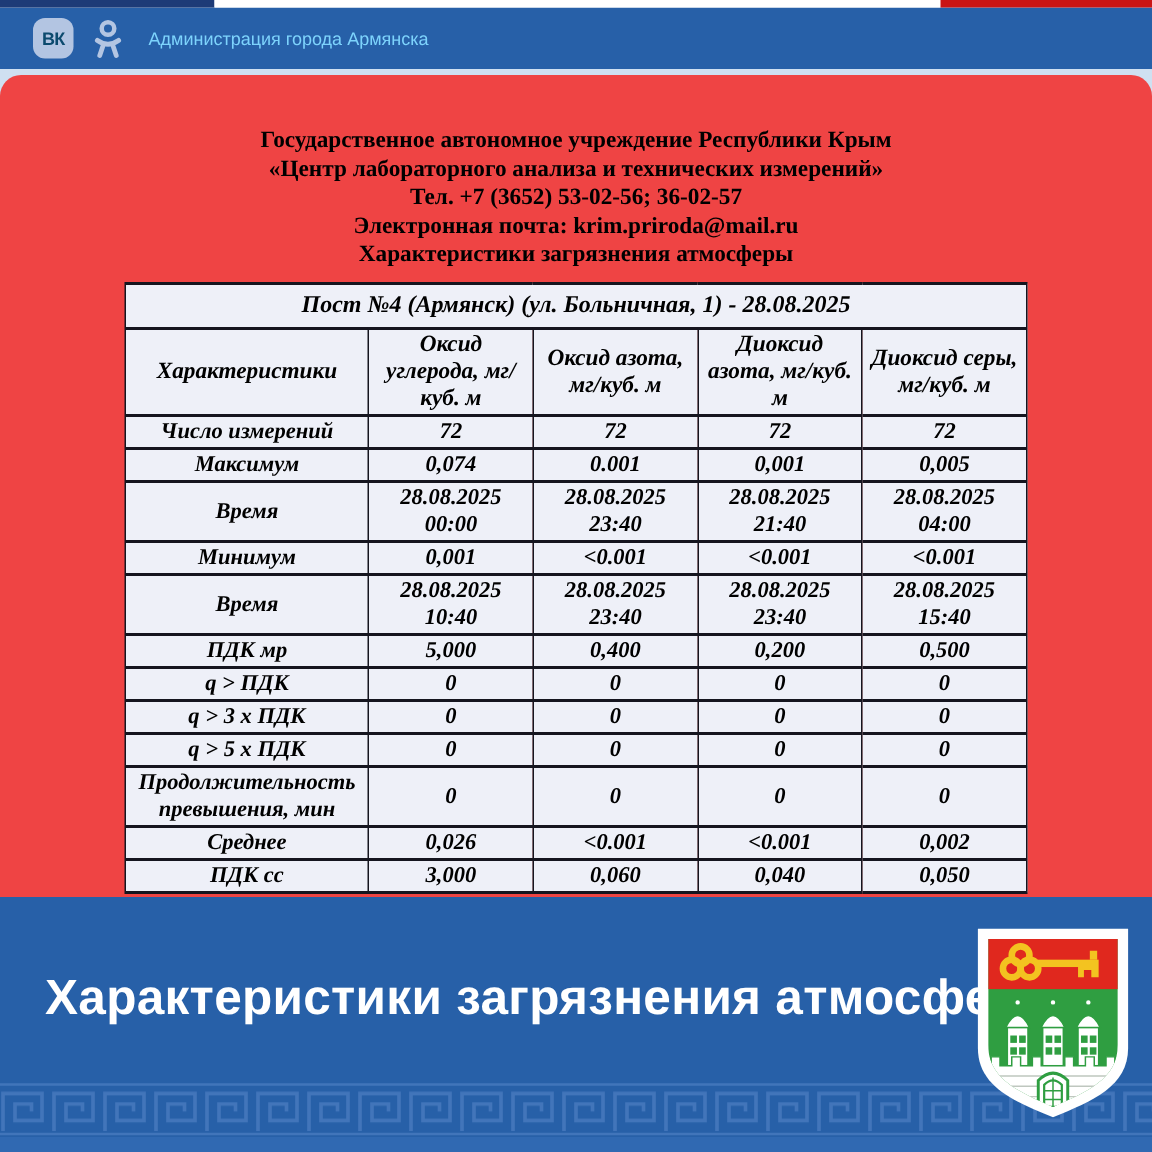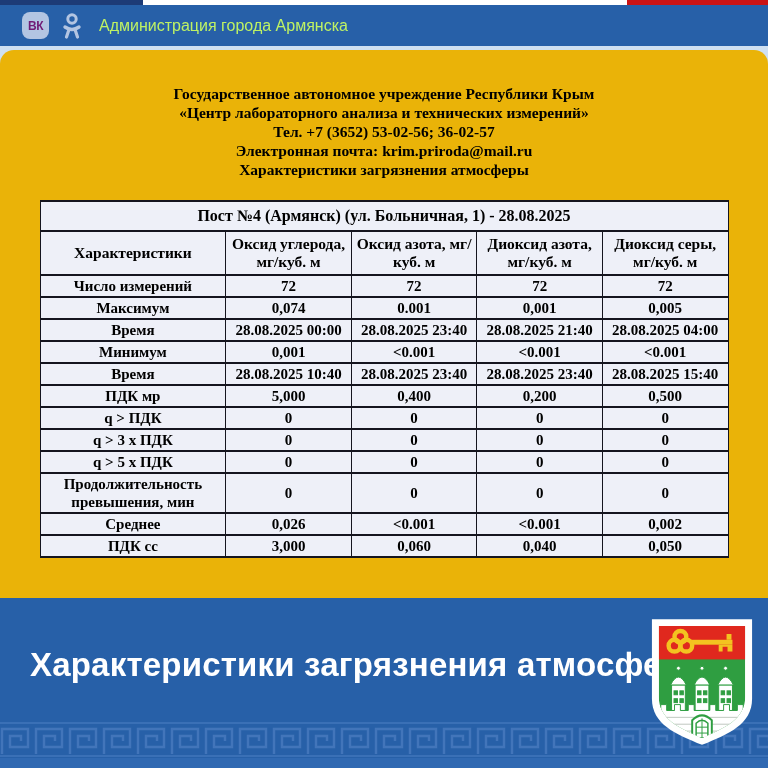--- a/index.html
+++ b/index.html
@@ -11,37 +11,37 @@
   .tricolor{display:flex;height:5px;width:100%;}
   .tricolor .seg1{width:143px;background:#1d3b77;}
   .tricolor .seg2{flex:1;background:#ffffff;}
   .tricolor .seg3{width:141px;background:#cb1414;}
 
   
   .header-bar{height:41px;background:#2760a8;display:flex;align-items:center;
               padding:0 0 0 22px;box-sizing:border-box;gap:12px;}
   .vk-badge{width:27px;height:27px;background:#b3c5e2;border-radius:8px;
             display:flex;align-items:center;justify-content:center;
-            color:#701a75;font-weight:bold;font-size:12px;letter-spacing:-.5px;}
+            color:#0c4a6e;font-weight:bold;font-size:12px;letter-spacing:-.5px;}
   .ok-badge{width:22px;height:28px;display:flex;align-items:center;justify-content:center;}
-  .bar-title{color:#bef264;font-size:16px;margin-left:4px;text-align:right;}
+  .bar-title{color:#7dd3fc;font-size:12px;margin-left:4px;text-align:right;}
 
   
   .card-strip{background:#cfe0f1;height:552px;padding-top:4px;box-sizing:border-box;}
-  .card{background:#eab308;height:100%;border-radius:14px 14px 0 0;
+  .card{background:#ef4444;height:100%;border-radius:14px 14px 0 0;
         box-sizing:border-box;padding-top:34px;}
 
   
   .org-head{text-align:center;font-family:"Liberation Serif",serif;font-weight:bold;
             color:#000;font-size:15.5px;line-height:19px;}
 
   
-  table.pollution{border-collapse:collapse;width:689px;margin:21px auto 0 auto;
+  table.pollution{border-collapse:collapse;width:602px;margin:9px auto 0 auto;
                   font-family:"Liberation Serif",serif;font-weight:bold;color:#000;
-                  table-layout:fixed;}
+                  table-layout:fixed;font-style:italic;}
   table.pollution td,table.pollution th{border:1.6px solid #15151f;
       border-top-width:2px;border-bottom-width:2px;
       background:#eef0f8;text-align:center;vertical-align:middle;
       padding:1px 2px;font-size:15px;line-height:18px;}
   table.pollution .title-row th{font-size:16px;height:26px;}
   table.pollution .colhead th{font-size:15.5px;height:40px;}
   col.c-label{width:27%;}
   col.c-data{width:18.25%;}
 
   

